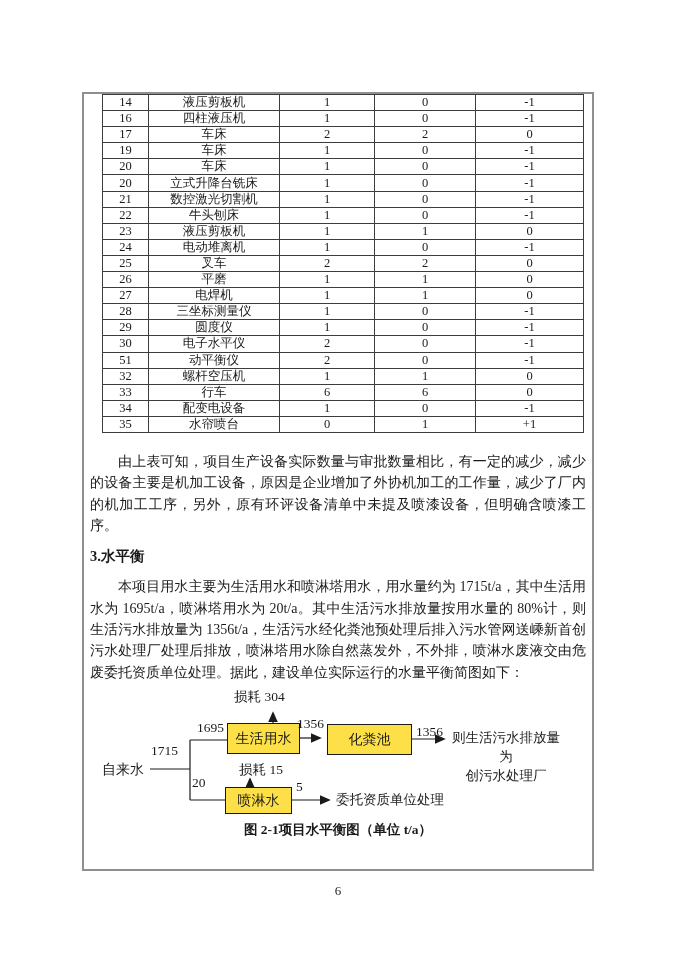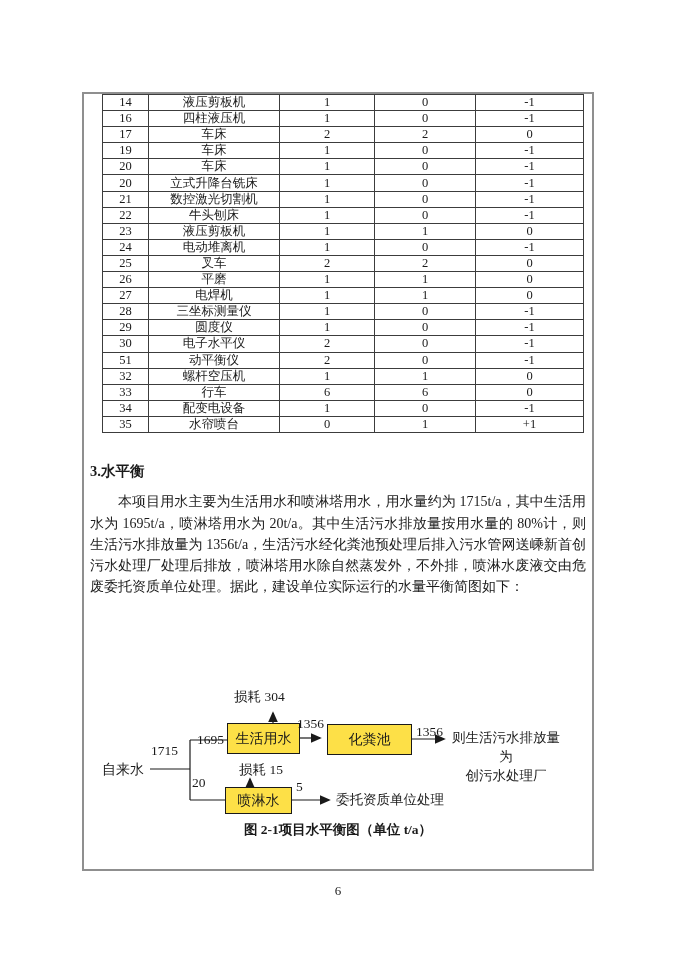--- a/index.html
+++ b/index.html
@@ -205,20 +205,21 @@
           <td>35</td>
           <td>水帘喷台</td>
           <td>0</td>
           <td>1</td>
           <td>+1</td>
         </tr>
       </tbody>
   </table>
 
   <div class="text-block">
+    <p>由上表可知，项目生产设备实际数量与审批数量相比，有一定的减少，减少的设备主要是机加工设备，原因是企业增加了外协机加工的工作量，减少了厂内的机加工工序，另外，原有环评设备清单中未提及喷漆设备，但明确含喷漆工序。</p>
     <h3>3.水平衡</h3>
     <p>本项目用水主要为生活用水和喷淋塔用水，用水量约为 1715t/a，其中生活用水为 1695t/a，喷淋塔用水为 20t/a。其中生活污水排放量按用水量的 80%计，则生活污水排放量为 1356t/a，生活污水经化粪池预处理后排入污水管网送嵊新首创污水处理厂处理后排放，喷淋塔用水除自然蒸发外，不外排，喷淋水废液交由危废委托资质单位处理。据此，建设单位实际运行的水量平衡简图如下：</p>
   </div>
 
   <div class="diagram">
     <svg width="508" height="130" viewBox="0 0 508 130">
       <defs>
         <marker id="ar" markerWidth="9" markerHeight="8" refX="7.5" refY="4" orient="auto">
           <path d="M0,0 L9,4 L0,8 z" fill="#1a1a1a"></path>
         </marker>
@@ -231,21 +232,21 @@
         <line x1="214" y1="50" x2="236" y2="50" marker-end="url(#ar)"></line>
         <line x1="326" y1="51" x2="360" y2="51" marker-end="url(#ar)"></line>
         <line x1="206" y1="112" x2="245" y2="112" marker-end="url(#ar)"></line>
         <line x1="189" y1="35" x2="189" y2="25" marker-end="url(#ar)"></line>
         <line x1="166" y1="99" x2="166" y2="91" marker-end="url(#ar)"></line>
       </g>
     </svg>
 
     <div class="dlabel" style="left:18px;top:74px;font-size:14px;">自来水</div>
     <div class="dlabel" style="left:67px;top:55px;">1715</div>
-    <div class="dlabel" style="left:113px;top:32px;margin-top:12px;">1695</div>
+    <div class="dlabel" style="left:113px;top:32px;">1695</div>
     <div class="dlabel" style="left:150px;top:1px;">损耗 304</div>
     <div class="dbox" style="left:143px;top:35px;width:71px;height:29px;">生活用水</div>
     <div class="dlabel" style="left:213px;top:28px;">1356</div>
     <div class="dbox" style="left:243px;top:36px;width:83px;height:29px;">化粪池</div>
     <div class="dlabel" style="left:332px;top:36px;">1356</div>
     <div class="dest" style="left:366px;top:40px;width:112px;">
       <div>则生活污水排放量为</div>
       <div>创污水处理厂</div>
     </div>
     <div class="dlabel" style="left:155px;top:74px;">损耗 15</div>

